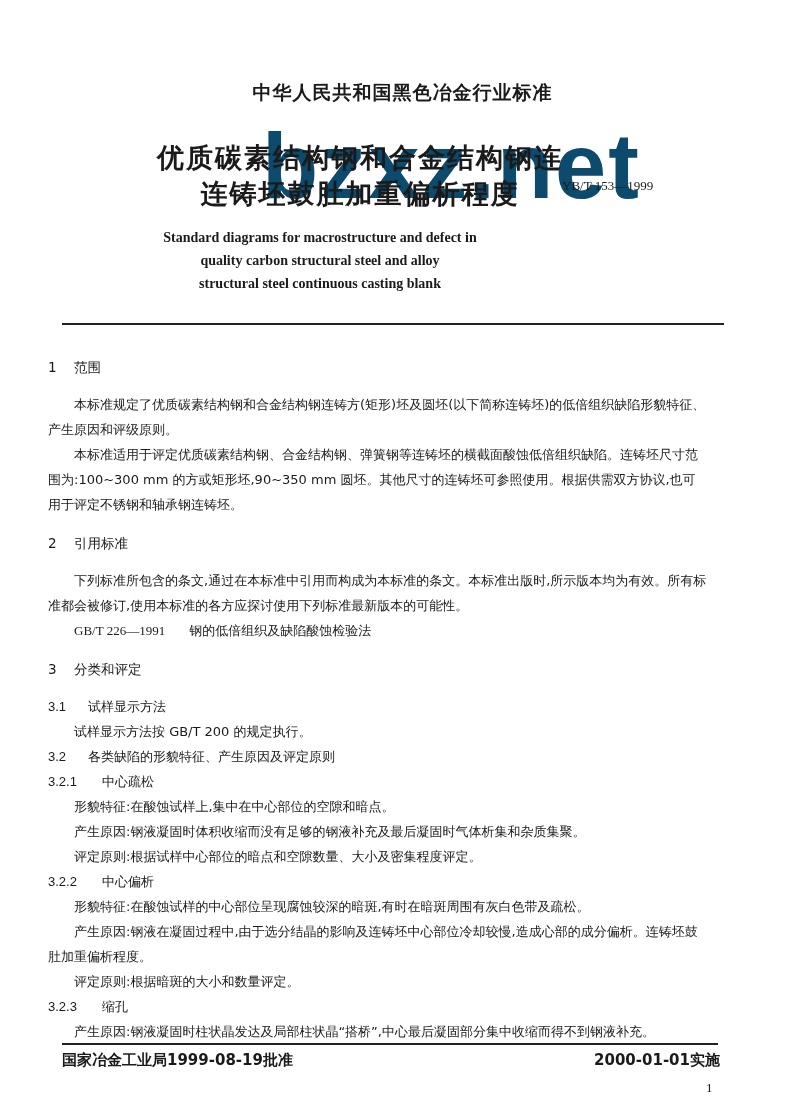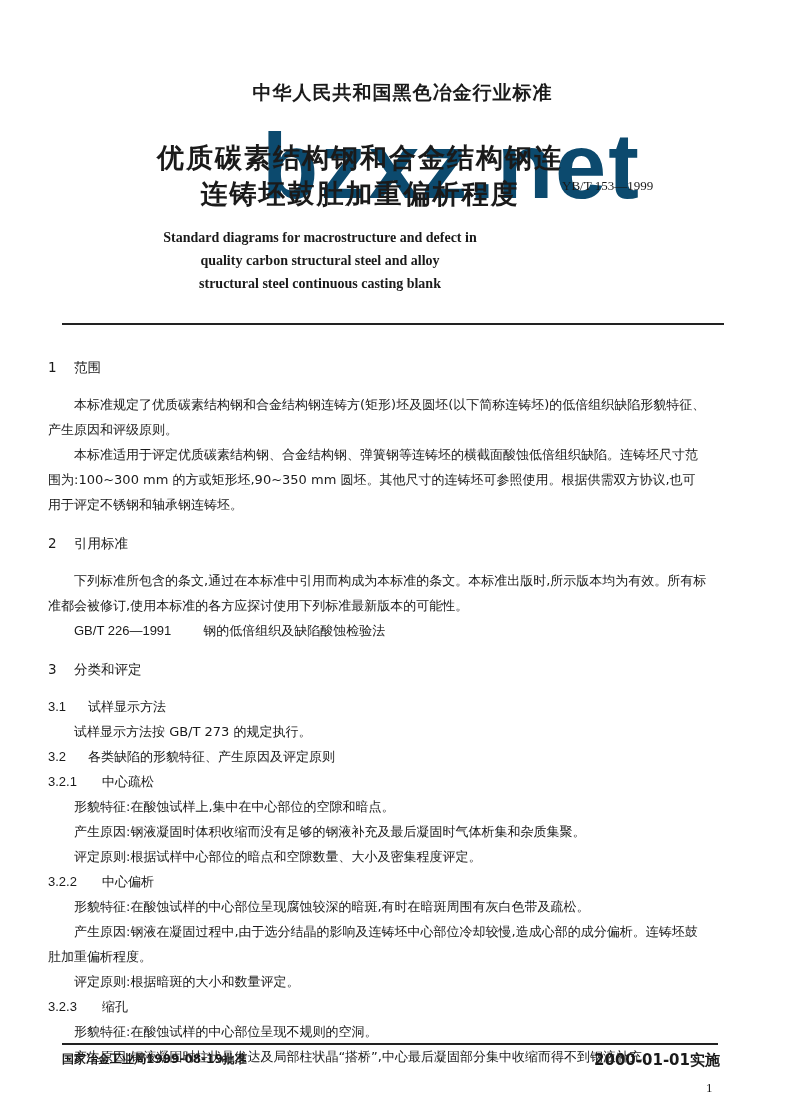--- a/index.html
+++ b/index.html
@@ -101,26 +101,26 @@
     .sec-h .num { display: inline-block; width: 26px; }
     .sub-h { margin: 0; }
     .sub-h .num { display: inline-block; width: 40px; font-family: "Liberation Sans", sans-serif; }
     .subsub-h .num { width: 54px; }
     p { margin: 0; }
     .indent { text-indent: 26px; }
     .indent-block { padding-left: 26px; }
     .gap-s { height: 12px; }
     .gap-m { height: 14px; }
     .ref-line { padding-left: 26px; }
-    .ref-line .ref-code { font-family: Liberation Sans, sans-serif; margin-right: 32px; }
+    .ref-line .ref-code { font-family: Liberation Serif, serif; margin-right: 24px; }
     .footer-left {
       position: absolute;
       left: 62px;
       top: 1051px;
-      font-size: 12px;
+      font-size: 15px;
       font-weight: bold;
     }
     .footer-right {
       position: absolute;
       right: 80px;
       top: 1051px;
       font-size: 15px;
       font-weight: bold;
     }
     .page-num {
@@ -176,21 +176,21 @@
     <div class="gap-m"></div>
 
     <div class="sec-h">
       <span class="num">3</span><span>分类和评定</span>
     </div>
     <div class="gap-s"></div>
 
     <div class="sub-h">
       <span class="num">3.1</span><span>试样显示方法</span>
     </div>
-    <p class="indent-block">试样显示方法按 GB/T 273 的规定执行。</p>
+    <p class="indent-block">试样显示方法按 GB/T 200 的规定执行。</p>
 
     <div class="sub-h">
       <span class="num">3.2</span><span>各类缺陷的形貌特征、产生原因及评定原则</span>
     </div>
 
     <div class="sub-h subsub-h">
       <span class="num">3.2.1</span><span>中心疏松</span>
     </div>
     <p class="indent-block">形貌特征:在酸蚀试样上,集中在中心部位的空隙和暗点。</p>
     <p class="indent-block">产生原因:钢液凝固时体积收缩而没有足够的钢液补充及最后凝固时气体析集和杂质集聚。</p>
@@ -199,21 +199,20 @@
     <div class="sub-h subsub-h">
       <span class="num">3.2.2</span><span>中心偏析</span>
     </div>
     <p class="indent-block">形貌特征:在酸蚀试样的中心部位呈现腐蚀较深的暗斑,有时在暗斑周围有灰白色带及疏松。</p>
     <p class="indent">产生原因:钢液在凝固过程中,由于选分结晶的影响及连铸坯中心部位冷却较慢,造成心部的成分偏析。连铸坯鼓肚加重偏析程度。</p>
     <p class="indent-block">评定原则:根据暗斑的大小和数量评定。</p>
 
     <div class="sub-h subsub-h">
       <span class="num">3.2.3</span><span>缩孔</span>
     </div>
-    <p class="indent-block">形貌特征:在酸蚀试样的中心部位呈现不规则的空洞。</p>
     <p class="indent">产生原因:钢液凝固时柱状晶发达及局部柱状晶“搭桥”,中心最后凝固部分集中收缩而得不到钢液补充。</p>
   </div>
 
   <div class="rule bottom"></div>
 
   <div class="footer-left">国家冶金工业局1999-08-19批准</div>
   <div class="footer-right">2000-01-01实施</div>
   <div class="page-num">1</div>
 
 </div>

